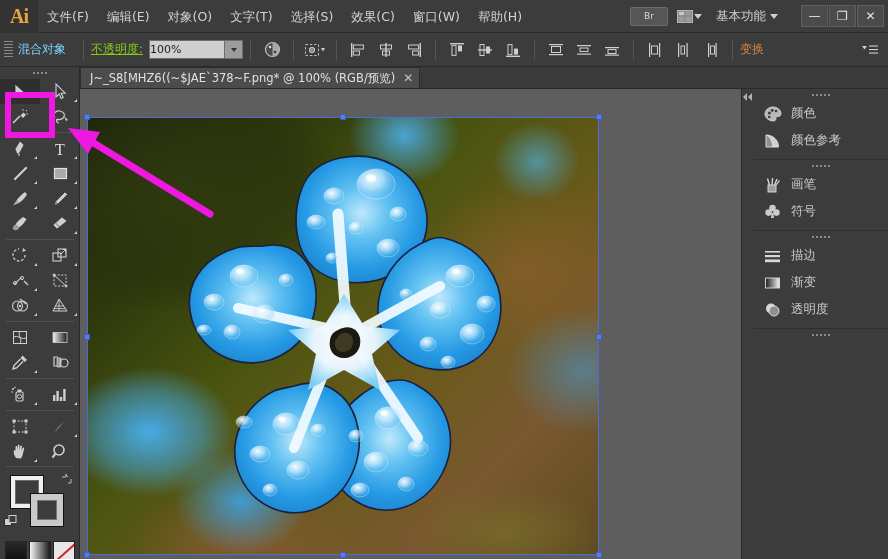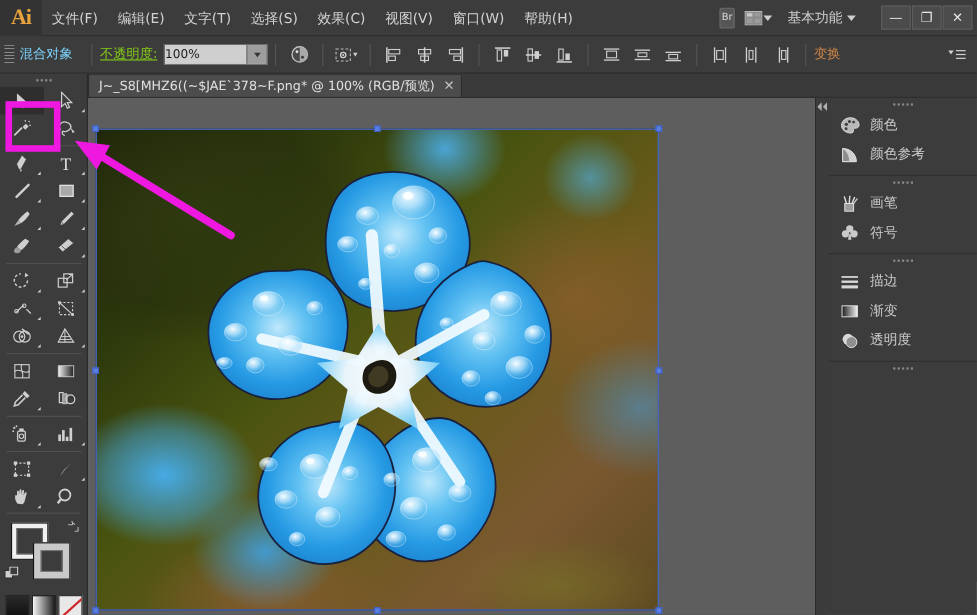--- a/index.html
+++ b/index.html
@@ -21,21 +21,21 @@
     width:38px; height:33px; display:flex; align-items:center; justify-content:center;
     font-family:"Liberation Serif",serif; font-weight:bold; font-size:20px;
     color:#e8a33d; background:#333; letter-spacing:-1px;
   }
   .menu-item{
     padding:0 9px; height:33px; line-height:33px; font-size:12.5px; color:#d2d2d2;
     white-space:nowrap; cursor:default;
   }
   .mb-spacer{ flex:1; }
   .br-btn{
-    width:14px;height:19px;margin:0 6px;background:#565656;border:1px solid #6a6a6a;
+    width:38px;height:19px;margin:0 6px;background:#565656;border:1px solid #6a6a6a;
     border-radius:2px;font-size:9px;color:#d8d8d8;display:flex;align-items:center;justify-content:center;
   }
   .arrange-btn{
     width:30px;height:20px;margin-right:2px;display:flex;align-items:center;justify-content:center;gap:1px;
   }
   .arrange-grid{ width:16px;height:13px;border:1px solid #b6b6b6; display:grid; grid-template-columns:1fr 1fr; grid-template-rows:1fr 1fr; }
   .arrange-grid i{ border:0.5px solid #8d8d8d; background:#9c9c9c; }
   .arrange-grid i:nth-child(1){ background:#c9c9c9; }
   .tri-dn{ width:0;height:0;border-left:4px solid transparent;border-right:4px solid transparent;border-top:5px solid #cfcfcf; }
   .ws-name{ font-size:12.5px;color:#cfcfcf;padding:0 4px 0 10px; }
@@ -206,24 +206,24 @@
 </style>
 </head>
 <body>
 
 <div id="app">
 
   <div class="menubar">
     <div class="ai-logo">Ai</div>
     <div class="menu-item">文件(F)</div>
     <div class="menu-item">编辑(E)</div>
+    <div class="menu-item">对象(O)</div>
     <div class="menu-item">文字(T)</div>
     <div class="menu-item">选择(S)</div>
     <div class="menu-item">效果(C)</div>
-    <div class="menu-item">视图(V)</div>
     <div class="menu-item">窗口(W)</div>
     <div class="menu-item">帮助(H)</div>
     <div class="mb-spacer"></div>
     <div class="br-btn">Br</div>
     <div class="arrange-btn">
       <div class="arrange-grid">
           <i></i>
           <i></i>
           <i></i>
           <i></i>

